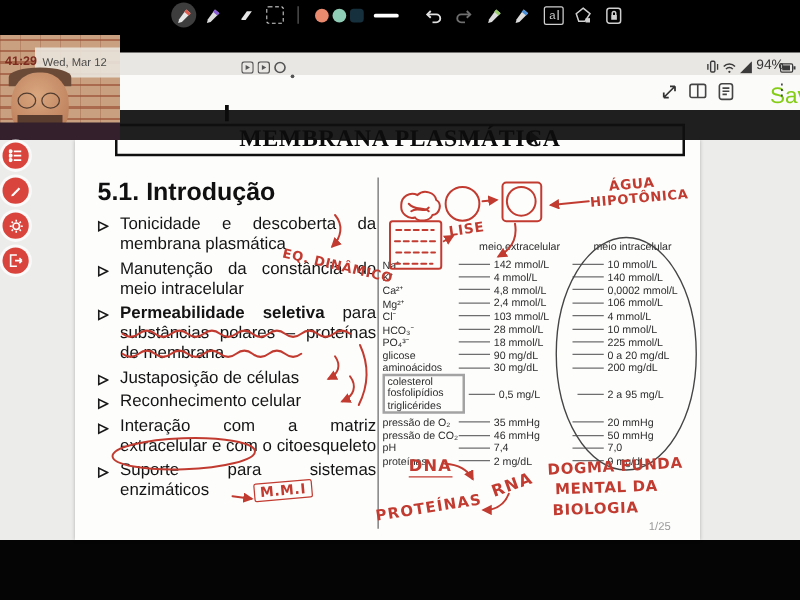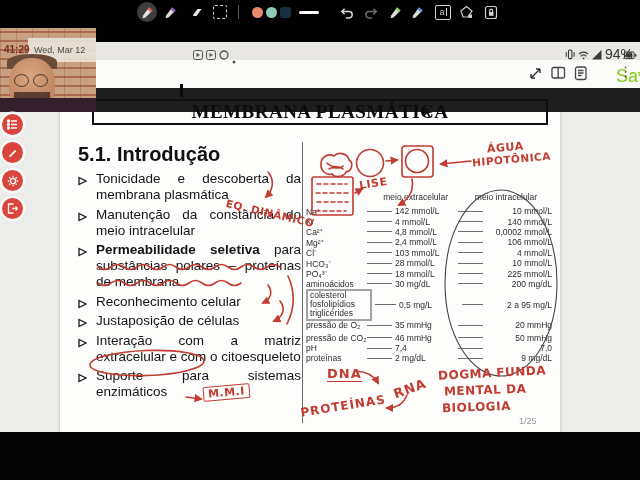--- a/index.html
+++ b/index.html
@@ -6,21 +6,21 @@
   #screen{position:relative;width:640px;height:480px;background:#000;overflow:hidden;
           font-family:"Liberation Sans",sans-serif;}
   
   .statusbar{position:absolute;left:0;top:42px;width:640px;height:18px;background:#e9e7e3;z-index:1;}
   .actionbar{position:absolute;left:0;top:60px;width:640px;height:28px;background:#fbfbfa;z-index:1;}
   .toolbar{position:absolute;left:0;top:88px;width:640px;height:24px;background:#1f1f1f;z-index:2;}
   .bottomblack{position:absolute;left:0;top:432px;width:640px;height:48px;background:#050505;z-index:1;}
   
   .st-ic{position:absolute;top:46px;z-index:3;}
   .st-txt{position:absolute;z-index:13;font-size:9px;color:#3d3d3d;}
-  .pct{font-size:14px;color:#333;text-align:center;}
+  .pct{font-size:11px;color:#333;text-align:center;}
   
   .ab-ic{position:absolute;top:66px;z-index:3;cursor:pointer;}
   .save{position:absolute;left:616px;top:66px;font-size:18px;color:#84cc16;z-index:3;cursor:pointer;}
   .kebab{position:absolute;left:619px;top:64px;font-size:13px;color:#444;z-index:3;cursor:pointer;letter-spacing:0;}
   
   .tool{position:absolute;top:0;height:24px;display:flex;align-items:center;justify-content:center;z-index:3;cursor:pointer;}
   .tool.sel{background:#3d3d3d;border-radius:50%;width:20px;height:20px;top:2px;}
   .swatch{width:11px;height:11px;border-radius:50%;}
   .swatch.square{border-radius:3px;}
   .strokebar{width:20px;height:3px;background:#fff;border-radius:2px;}
@@ -68,21 +68,21 @@
   .frows{position:absolute;left:0;top:14px;width:246px;}
   .trow{display:flex;align-items:center;height:10.4px;font-size:8.5px;}
   .trow.boxrow{height:31px;}
   .trow:nth-child(11){margin-top:2px;}
   .tlabel{width:58px;flex:none;white-space:nowrap;}
   .lipid-box{display:flex;flex-direction:column;border:2px solid #a3a3a3;padding:0 2px;width:66px;
              box-sizing:border-box;line-height:9.3px;}
   .tline{flex:1;border-top:1px solid #6e6e6e;margin:0 3px;}
   .tval{flex:none;white-space:nowrap;}
   .tval.ext{width:60px;}
-  .tval.int{width:66px;text-align:right;}
+  .tval.int{width:66px;}
   .pagenum{position:absolute;left:519px;top:416px;font-size:9px;color:#9a9a9a;z-index:2;}
   
   .hw{position:absolute;z-index:5;color:#c23b30;font-family:"DejaVu Sans",sans-serif;font-weight:bold;
       white-space:nowrap;letter-spacing:.5px;}
   .hw-eq{left:225px;top:207px;font-size:10.5px;transform:rotate(13deg);}
   .hw-agua1{left:487px;top:141px;font-size:11px;transform:rotate(-5deg);}
   .hw-agua2{left:472px;top:153px;font-size:10.5px;transform:rotate(-5deg);}
   .hw-lise{left:359px;top:177px;font-size:11px;transform:rotate(-8deg);}
   .hw-mmi{left:203px;top:385px;font-size:11px;transform:rotate(-5deg);border:1.6px solid #c23b30;
           border-radius:2px;padding:0 4px;}
@@ -297,24 +297,24 @@
               <path d="M1 1.5 L8 5 L1 8.5 Z" fill="none" stroke="#1a1a1a" stroke-width="1.3"></path>
             </svg></span><span>Tonicidade e descoberta da membrana plasmática</span></li>
         <li><span class="marker"><svg width="9" height="10" viewBox="0 0 9 10">
               <path d="M1 1.5 L8 5 L1 8.5 Z" fill="none" stroke="#1a1a1a" stroke-width="1.3"></path>
             </svg></span><span>Manutenção da constância do meio intracelular</span></li>
         <li><span class="marker"><svg width="9" height="10" viewBox="0 0 9 10">
               <path d="M1 1.5 L8 5 L1 8.5 Z" fill="none" stroke="#1a1a1a" stroke-width="1.3"></path>
             </svg></span><span><b>Permeabilidade seletiva</b> para substâncias polares – proteínas de membrana</span></li>
         <li><span class="marker"><svg width="9" height="10" viewBox="0 0 9 10">
               <path d="M1 1.5 L8 5 L1 8.5 Z" fill="none" stroke="#1a1a1a" stroke-width="1.3"></path>
+            </svg></span><span>Justaposição de células</span></li>
+        <li><span class="marker"><svg width="9" height="10" viewBox="0 0 9 10">
+              <path d="M1 1.5 L8 5 L1 8.5 Z" fill="none" stroke="#1a1a1a" stroke-width="1.3"></path>
             </svg></span><span>Reconhecimento celular</span></li>
-        <li><span class="marker"><svg width="9" height="10" viewBox="0 0 9 10">
-              <path d="M1 1.5 L8 5 L1 8.5 Z" fill="none" stroke="#1a1a1a" stroke-width="1.3"></path>
-            </svg></span><span>Justaposição de células</span></li>
         <li><span class="marker"><svg width="9" height="10" viewBox="0 0 9 10">
               <path d="M1 1.5 L8 5 L1 8.5 Z" fill="none" stroke="#1a1a1a" stroke-width="1.3"></path>
             </svg></span><span>Interação com a matriz extracelular e com o citoesqueleto</span></li>
         <li><span class="marker"><svg width="9" height="10" viewBox="0 0 9 10">
               <path d="M1 1.5 L8 5 L1 8.5 Z" fill="none" stroke="#1a1a1a" stroke-width="1.3"></path>
             </svg></span><span>Suporte para sistemas enzimáticos</span></li>
       </ul>
   </div>
 
   <div class="figure">
@@ -362,20 +362,27 @@
           <span class="tval ext">28 mmol/L</span>
           <span class="tline"></span>
           <span class="tval int">10 mmol/L</span>
         </div>
         <div class="trow">
           <span class="tlabel">PO₄³⁻</span>
           <span class="tline"></span>
           <span class="tval ext">18 mmol/L</span>
           <span class="tline"></span>
           <span class="tval int">225 mmol/L</span>
+        </div>
+        <div class="trow">
+          <span class="tlabel">glicose</span>
+          <span class="tline"></span>
+          <span class="tval ext">90 mg/dL</span>
+          <span class="tline"></span>
+          <span class="tval int">0 a 20 mg/dL</span>
         </div>
         <div class="trow">
           <span class="tlabel">aminoácidos</span>
           <span class="tline"></span>
           <span class="tval ext">30 mg/dL</span>
           <span class="tline"></span>
           <span class="tval int">200 mg/dL</span>
         </div>
         <div class="trow boxrow">
           <span class="tlabel lipid-box">

